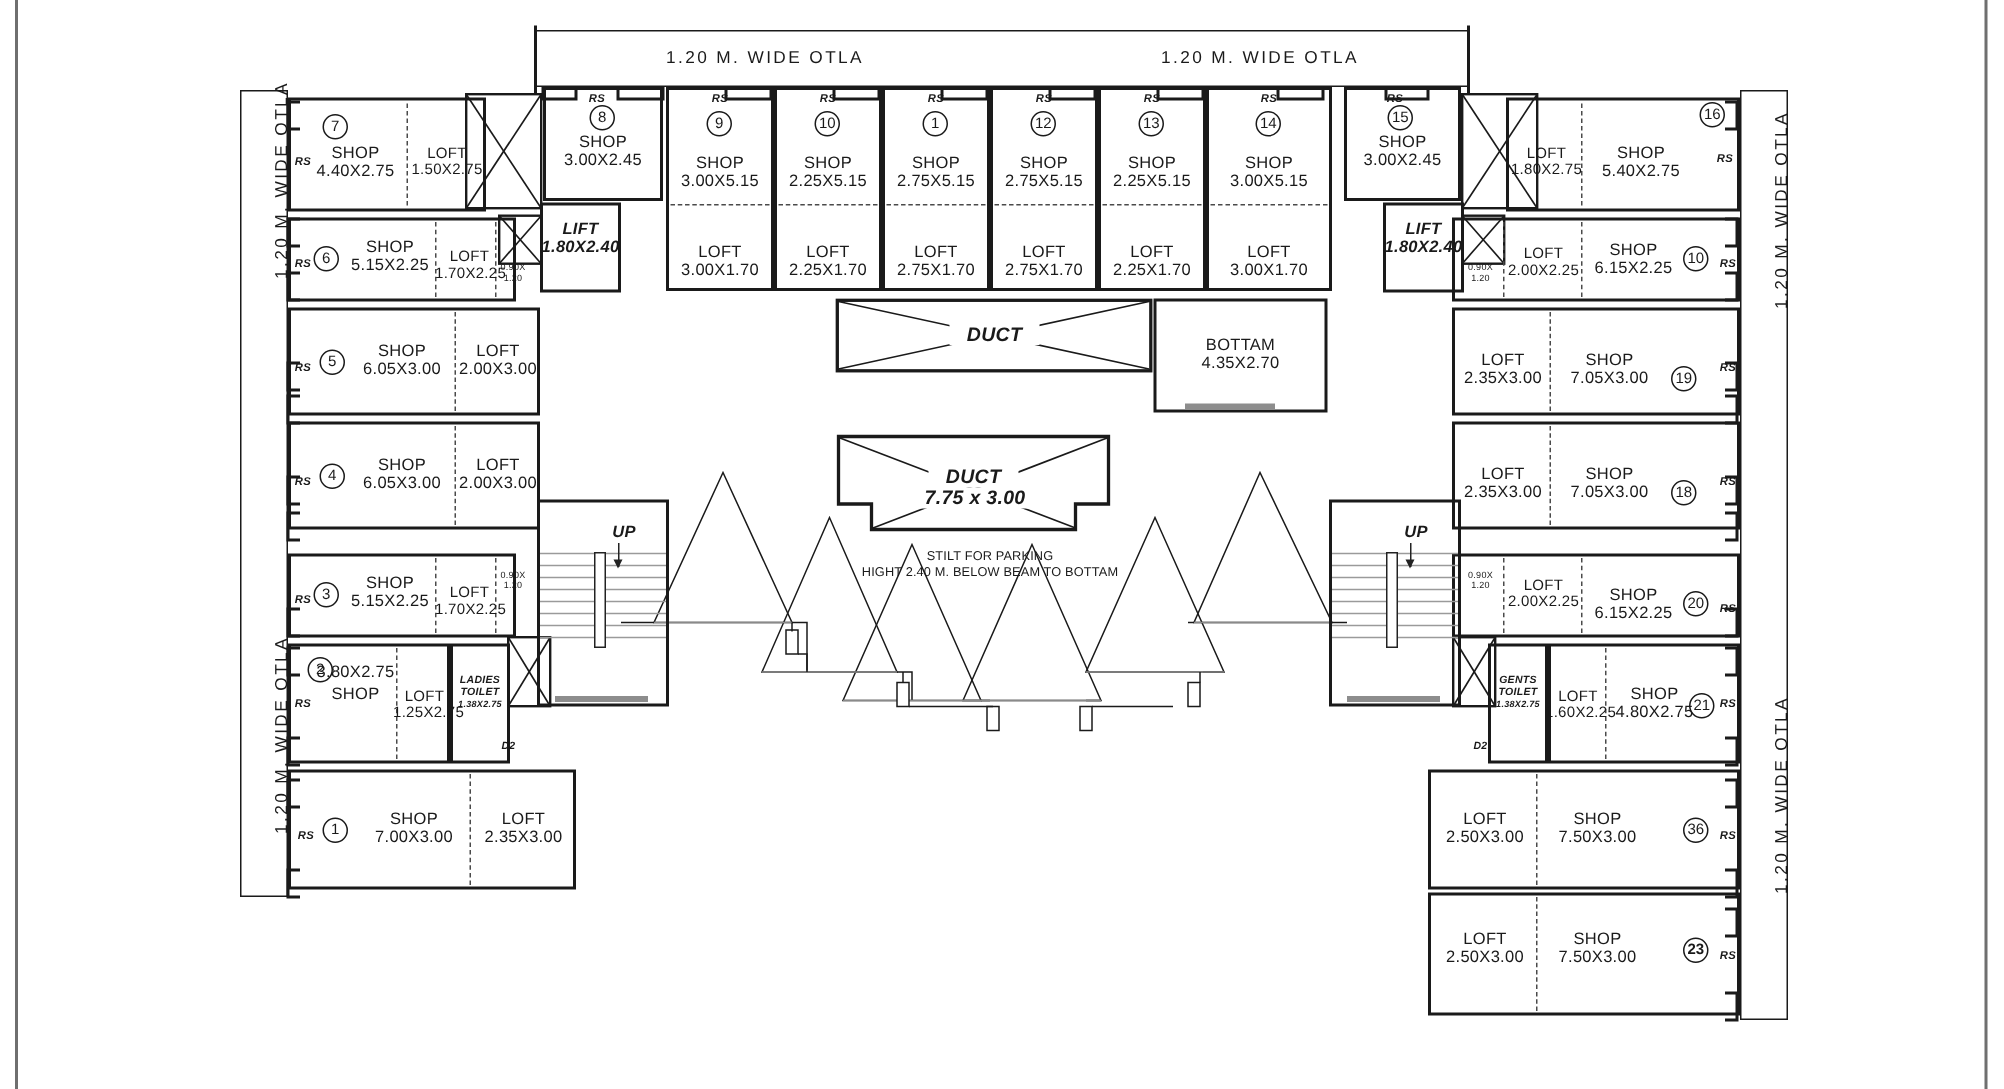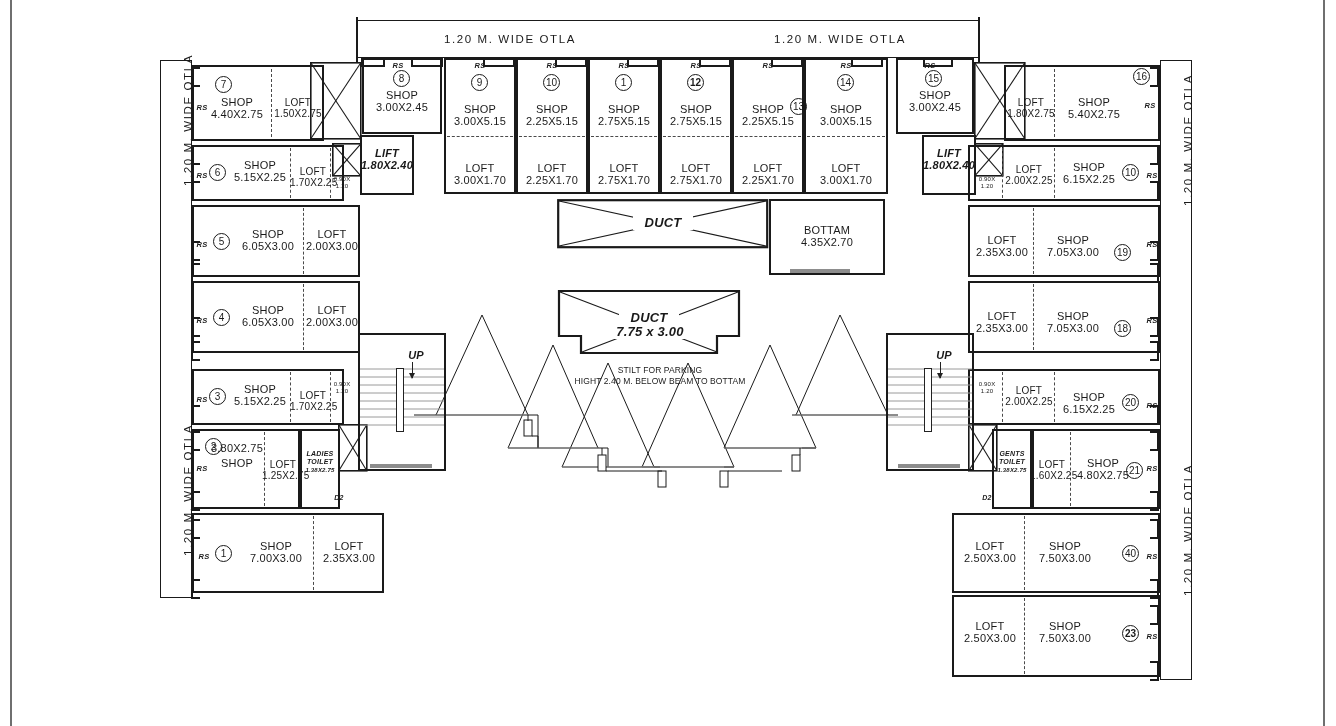--- a/index.html
+++ b/index.html
@@ -185,30 +185,30 @@
   <div class="lbl rs" style="left:614px;top:60px;width:20px;">RS</div>
   <div class="circ" style="left:615px;top:74px;">1</div>
   <div class="lbl" style="left:594px;top:103px;width:60px;">SHOP</div>
   <div class="lbl" style="left:594px;top:115px;width:60px;">2.75X5.15</div>
   <div class="lbl" style="left:594px;top:162px;width:60px;">LOFT</div>
   <div class="lbl" style="left:594px;top:174px;width:60px;">2.75X1.70</div>
 
   <div class="wall" style="left:660px;top:58px;width:72px;height:136px;"></div>
   <div class="dash-h" style="left:663px;top:136px;width:66px;"></div>
   <div class="lbl rs" style="left:686px;top:60px;width:20px;">RS</div>
-  <div class="circ" style="left:687px;top:74px;font-weight:bold;">12</div>
+  <div class="circ" style="left:687px;top:74px;">12</div>
   <div class="lbl" style="left:666px;top:103px;width:60px;">SHOP</div>
   <div class="lbl" style="left:666px;top:115px;width:60px;">2.75X5.15</div>
   <div class="lbl" style="left:666px;top:162px;width:60px;">LOFT</div>
   <div class="lbl" style="left:666px;top:174px;width:60px;">2.75X1.70</div>
 
   <div class="wall" style="left:732px;top:58px;width:72px;height:136px;"></div>
   <div class="dash-h" style="left:735px;top:136px;width:66px;"></div>
   <div class="lbl rs" style="left:758px;top:60px;width:20px;">RS</div>
-  <div class="circ" style="left:790px;top:74px;margin-top:24px;">13</div>
+  <div class="circ" style="left:759px;top:74px;">13</div>
   <div class="lbl" style="left:738px;top:103px;width:60px;">SHOP</div>
   <div class="lbl" style="left:738px;top:115px;width:60px;">2.25X5.15</div>
   <div class="lbl" style="left:738px;top:162px;width:60px;">LOFT</div>
   <div class="lbl" style="left:738px;top:174px;width:60px;">2.25X1.70</div>
 
   <div class="wall" style="left:804px;top:58px;width:84px;height:136px;"></div>
   <div class="dash-h" style="left:807px;top:136px;width:78px;"></div>
   <div class="lbl rs" style="left:836px;top:60px;width:20px;">RS</div>
   <div class="circ" style="left:837px;top:74px;">14</div>
   <div class="lbl" style="left:816px;top:103px;width:60px;">SHOP</div>
@@ -317,21 +317,21 @@
   <div class="dash-v" style="left:1070px;top:432px;height:74px;"></div>
   <div class="circ" style="left:1126px;top:462px;">21</div>
   <div class="lbl rs" style="left:1144px;top:463px;width:16px;">RS</div>
   <div class="lbl s" style="left:1034px;top:459px;width:36px;">LOFT</div>
   <div class="lbl s" style="left:1030px;top:470px;width:44px;">1.60X2.25</div>
   <div class="lbl" style="left:1074px;top:457px;width:58px;">SHOP</div>
   <div class="lbl" style="left:1074px;top:469px;width:58px;">4.80X2.75</div>
 
   <div class="wall" style="left:952px;top:513px;width:208px;height:80px;"></div>
   <div class="dash-v" style="left:1024px;top:516px;height:74px;"></div>
-  <div class="circ" style="left:1122px;top:545px;">40</div>
+  <div class="circ" style="left:1122px;top:545px;">36</div>
   <div class="lbl rs" style="left:1144px;top:551px;width:16px;">RS</div>
   <div class="lbl" style="left:960px;top:540px;width:60px;">LOFT</div>
   <div class="lbl" style="left:960px;top:552px;width:60px;">2.50X3.00</div>
   <div class="lbl" style="left:1034px;top:540px;width:62px;">SHOP</div>
   <div class="lbl" style="left:1034px;top:552px;width:62px;">7.50X3.00</div>
 
   <div class="wall" style="left:952px;top:595px;width:208px;height:82px;"></div>
   <div class="dash-v" style="left:1024px;top:598px;height:76px;"></div>
   <div class="circ" style="left:1122px;top:625px;font-weight:bold;">23</div>
   <div class="lbl rs" style="left:1144px;top:631px;width:16px;">RS</div>

